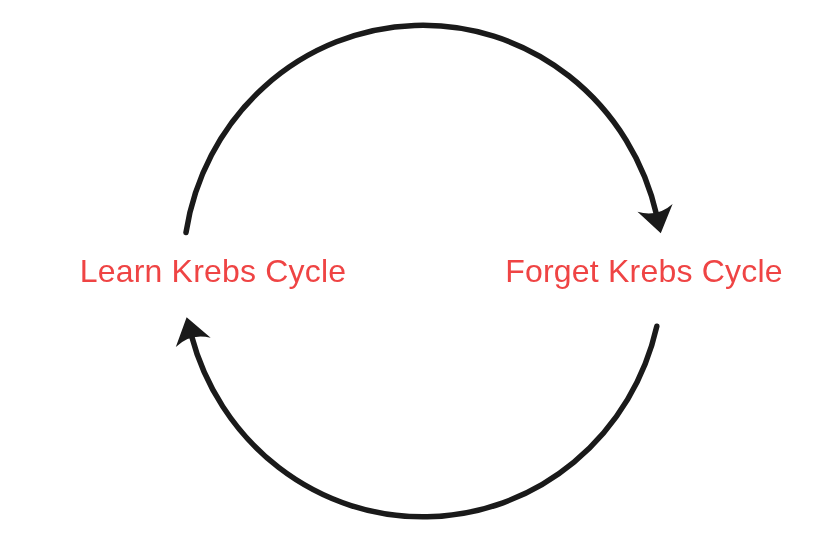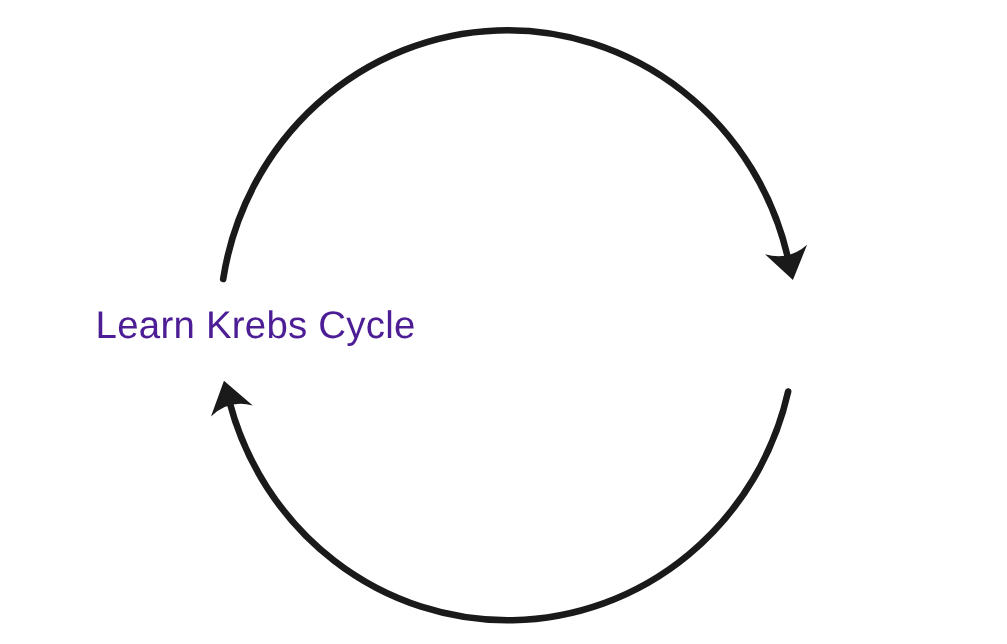--- a/index.html
+++ b/index.html
@@ -32,21 +32,21 @@
   .arrowhead-shape {
     fill: #1a1a1a;
     stroke: none;
   }
   .node-label {
     position: absolute;
     transform: translate(-50%, -50%);
     white-space: nowrap;
     font-size: 32px;
     font-weight: 400;
-    color: #4c1d95;
+    color: #ef4444;
     letter-spacing: 0.2px;
   }
   .node-label.learn { left: 213px; top: 271px; }
   .node-label.forget { left: 644px; top: 271px; }
 </style>
 </head>
 <body>
 
 <div class="canvas">
 
@@ -57,14 +57,15 @@
       </marker>
     </defs>
 
     <path class="arc" d="M 186 232.5 A 240 246 0 0 1 656.8 215.7" marker-end="url(#arrowhead)" stroke="#1a1a1a"></path>
 
     <path class="arc" d="M 656.8 326.3 A 240 246 0 0 1 191.2 334.7" marker-end="url(#arrowhead)" stroke="#1a1a1a"></path>
   </svg>
 
   <div class="node-label learn">Learn Krebs Cycle</div>
 
+  <div class="node-label forget">Forget Krebs Cycle</div>
 
 </div>
 
 </body></html>

